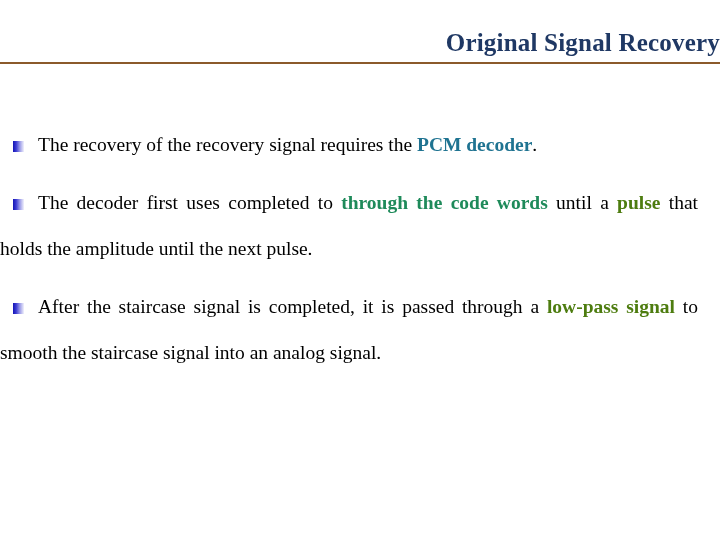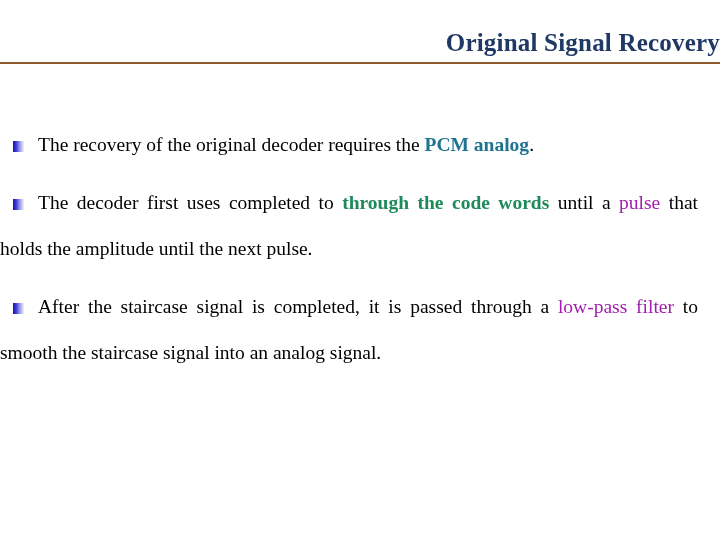--- a/index.html
+++ b/index.html
@@ -94,21 +94,21 @@
 
   .para.b1 .bullet-marker { top: 19px; }
   .para.b2 .bullet-marker { top: 19px; }
   .para.b3 .bullet-marker { top: 19px; left: 13px; }
 
   .para-text { display: inline; }
 
   
   .em-teal  { color: #1F7391; font-weight: bold; }
   .em-green { color: #1E8A5A; font-weight: bold; }
-  .em-red   { color: #a21caf; font-weight: normal; }
+  .em-red   { color: #4d7c0f; font-weight: bold; }
 
   
   .footer {
     position: absolute;
     left: 0;
     top: 480px;
     width: 720px;
     height: 60px;
   }
 </style>
@@ -119,31 +119,31 @@
 
   <div class="title-area">
     <div class="slide-title">Original Signal Recovery</div>
   </div>
   <div class="title-rule"></div>
 
   <div class="body-area">
 
     <p class="para b1">
       <span class="bullet-marker"></span>
-      <span class="indent-pad"></span><span class="para-text"><span>The recovery of the original decoder requires the </span><span class="em-teal">PCM analog</span><span>.</span></span>
+      <span class="indent-pad"></span><span class="para-text"><span>The recovery of the recovery signal requires the </span><span class="em-teal">PCM decoder</span><span>.</span></span>
     </p>
 
     <p class="para b2">
       <span class="bullet-marker"></span>
       <span class="indent-pad"></span><span class="para-text"><span>The decoder first uses completed to </span><span class="em-green">through the code words</span><span> until a </span><span class="em-red">pulse</span><span> that holds the amplitude until the next pulse.</span></span>
     </p>
 
     <p class="para b3">
       <span class="bullet-marker"></span>
-      <span class="indent-pad"></span><span class="para-text"><span>After the staircase signal is completed, it is passed through a </span><span class="em-red">low-pass filter</span><span> to smooth the staircase signal into an analog signal.</span></span>
+      <span class="indent-pad"></span><span class="para-text"><span>After the staircase signal is completed, it is passed through a </span><span class="em-red">low-pass signal</span><span> to smooth the staircase signal into an analog signal.</span></span>
     </p>
 
   </div>
 
   <div class="footer">
     
     
   </div>
 
 </div>

